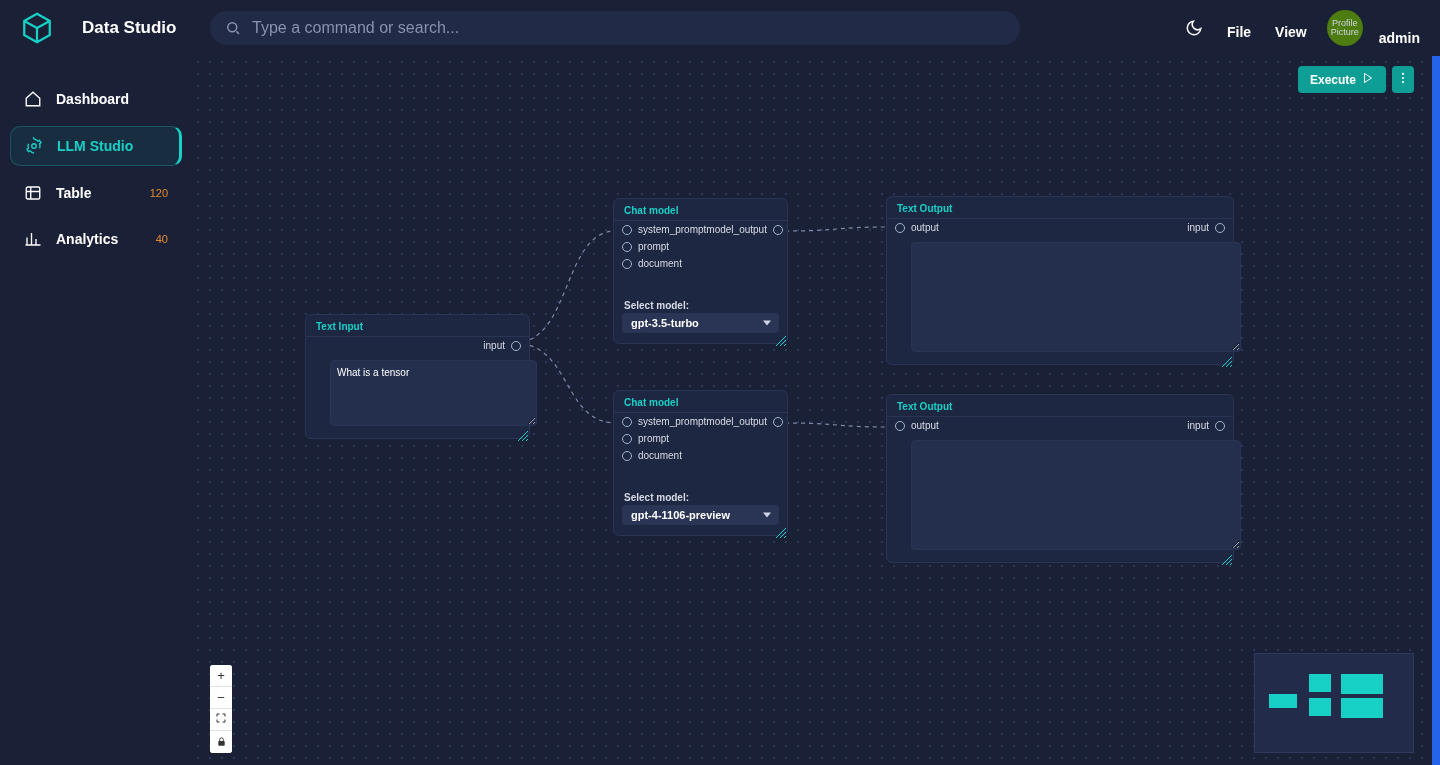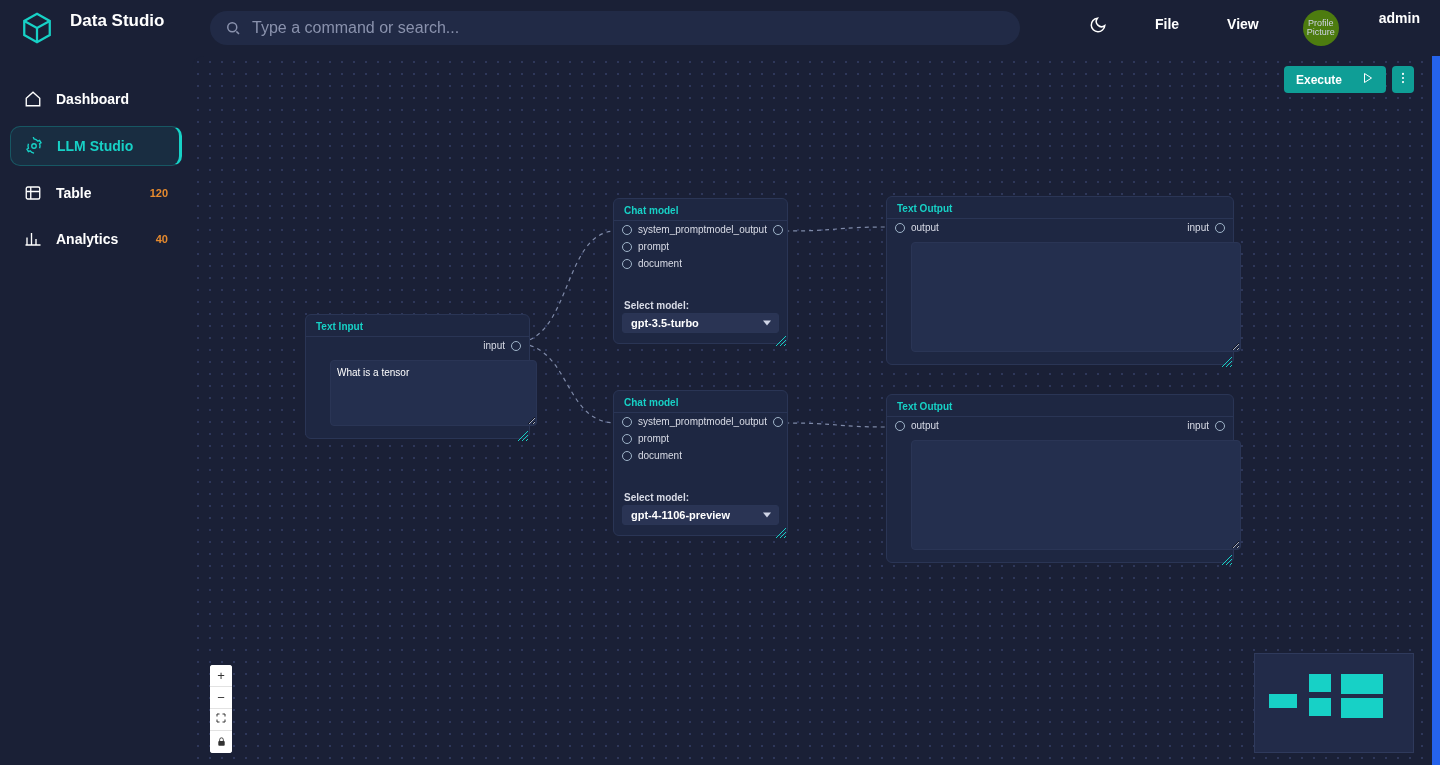--- a/index.html
+++ b/index.html
@@ -12,50 +12,50 @@
     --muted:#8a92ad;
     --yellow:#e68a2e;
     --header-h:56px;
     --sidebar-w:192px;
   }
   *{box-sizing:border-box;font-family:"Segoe UI",Arial,sans-serif}
   body{margin:0;background:var(--bg);color:var(--text);overflow:hidden;width:1440px;height:765px;position:relative}
 
   
   .header{position:absolute;top:0;left:0;right:0;height:var(--header-h);display:flex;align-items:center;padding:0 20px;gap:18px}
-  .logo-wrap{display:flex;align-items:flex-start;gap:16px;width:calc(var(--sidebar-w) - 20px)}
+  .logo-wrap{display:flex;align-items:center;gap:28px;width:calc(var(--sidebar-w) - 20px)}
   .logo-svg{width:34px;height:34px;color:var(--accent)}
   .logo-text{font-weight:700;font-size:17px;color:#fff}
   .search{flex:0 0 810px;height:34px;background:#212a46;border-radius:17px;display:flex;align-items:center;padding:0 14px;gap:8px}
   .search input{flex:1;background:transparent;border:none;outline:none;color:var(--text);font-size:16px}
   .search input::placeholder{color:var(--muted)}
-  .header-right{margin-left:auto;display:flex;align-items:flex-start;gap:40px}
+  .header-right{margin-left:auto;display:flex;align-items:flex-end;gap:16px}
   .hdr-btn{background:none;border:none;color:#fff;font-size:14px;font-weight:600;cursor:pointer;padding:6px 4px}
   .avatar{width:36px;height:36px;border-radius:50%;background:#4d7c0f;display:flex;align-items:center;justify-content:center;font-size:9px;color:#cfd4e6;line-height:1;text-align:center;overflow:hidden}
   .username{font-size:14px;font-weight:600;color:#fff}
 
   
   .sidebar{position:absolute;top:var(--header-h);left:0;bottom:0;width:var(--sidebar-w);padding:24px 10px}
   .nav-item{display:flex;align-items:center;gap:14px;padding:10px 14px;border-radius:10px;font-size:14px;font-weight:600;color:#fff;cursor:pointer;margin-bottom:8px;position:relative}
   .nav-item.active{background:rgba(23,209,198,.08);color:var(--accent);border:1px solid rgba(23,209,198,.25);border-right:3px solid var(--accent)}
   .nav-icon{width:18px;height:18px;display:inline-flex;align-items:center;justify-content:center}
   .nav-icon svg{width:18px;height:18px}
-  .nav-badge{margin-left:auto;font-size:11px;font-weight:700;color:var(--yellow)}
+  .nav-badge{margin-left:auto;font-size:11px;font-weight:400;color:var(--yellow)}
 
   
   .canvas-wrap{position:absolute;top:var(--header-h);left:var(--sidebar-w);right:0;bottom:0}
   .canvas{position:absolute;inset:0;border-top-left-radius:12px;overflow:hidden;
     background-color:var(--bg);
     background-image:radial-gradient(circle, #2e375a 1px, transparent 1px);
     background-size:12px 12px;
     border-right:8px solid #2563eb;
   }
 
   .toolbar-tr{position:absolute;top:10px;right:18px;display:flex;gap:6px;z-index:5}
-  .exec-btn{background:var(--accent-dark);color:#fff;border:none;border-radius:4px;padding:6px 12px;font-size:12px;font-weight:700;display:flex;align-items:flex-end;gap:20px;cursor:pointer}
+  .exec-btn{background:var(--accent-dark);color:#fff;border:none;border-radius:4px;padding:6px 12px;font-size:12px;font-weight:700;display:flex;align-items:flex-end;gap:6px;cursor:pointer}
   .more-btn{background:var(--accent-dark);color:#fff;border:none;border-radius:4px;width:22px;display:flex;align-items:center;justify-content:center;cursor:pointer}
 
   
   .zoom{position:absolute;left:18px;bottom:12px;width:22px;background:#fff;border-radius:3px;overflow:hidden;z-index:5}
   .zoom button{width:22px;height:22px;border:none;background:#fff;color:#333;font-size:13px;display:flex;align-items:center;justify-content:center;cursor:pointer;border-bottom:1px solid #e2e2e2}
   .zoom button:last-child{border-bottom:none}
 
   
   .minimap{position:absolute;right:18px;bottom:12px;width:160px;height:100px;background:#222b49;border:1px solid #2f3a5c;z-index:5}
   .minimap .mm-node{position:absolute;background:var(--accent)}

